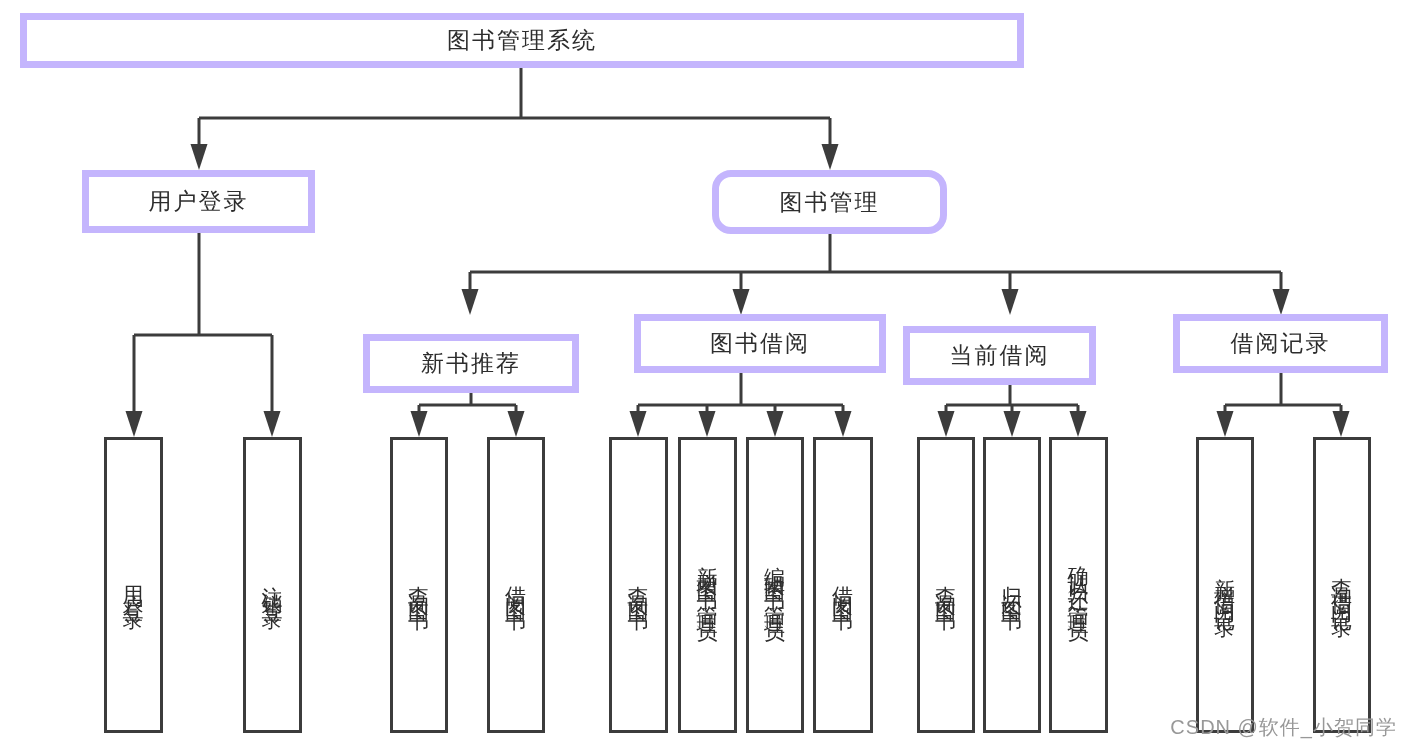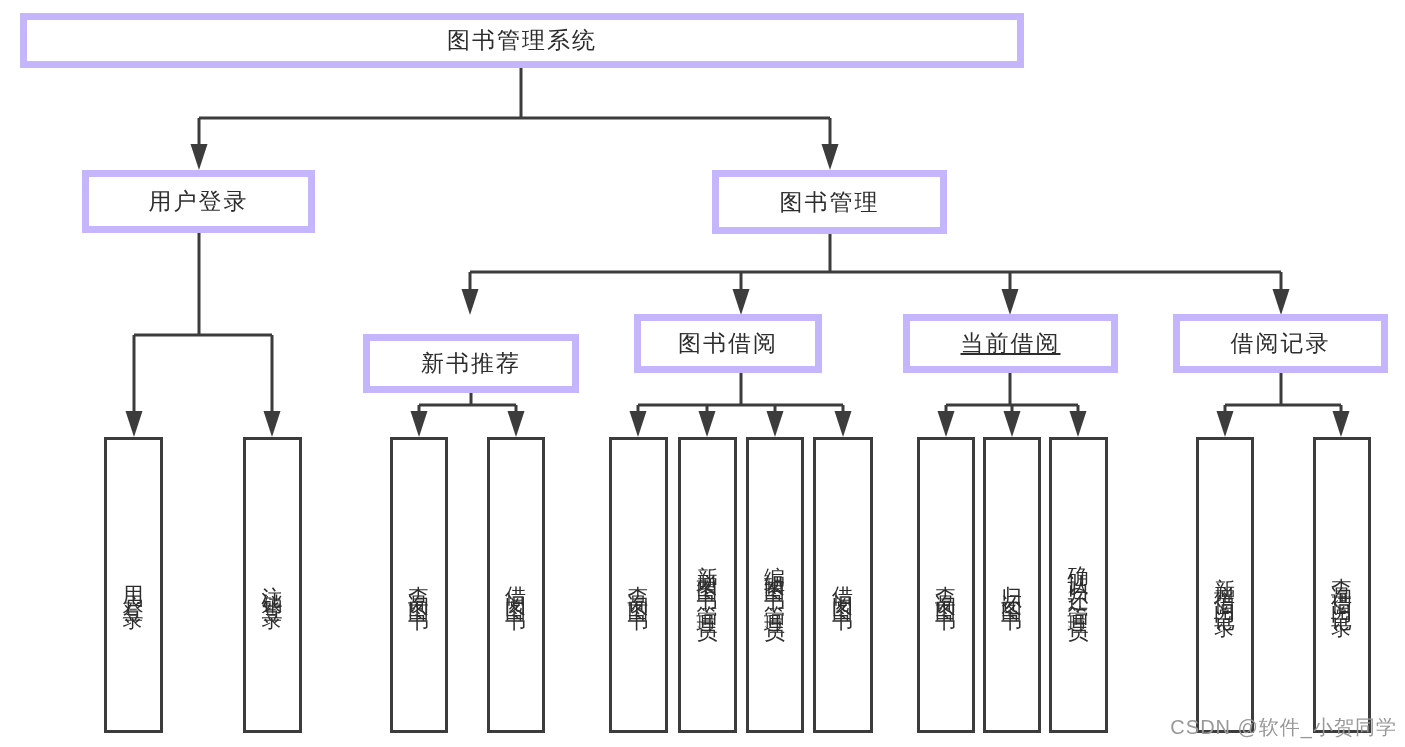--- a/index.html
+++ b/index.html
@@ -62,24 +62,24 @@
     text-orientation: mixed;
     font-size: 21px;
     letter-spacing: 8px;
     line-height: 1;
     color: #2d2d2d;
     white-space: nowrap;
   }
   
   #node-root      { left: 20px;   top: 13px;  width: 1004px; height: 55px; }
   #node-user      { left: 82px;   top: 170px; width: 233px;  height: 63px; }
-  #node-mgmt      { left: 712px;  top: 170px; width: 235px;  height: 64px; }
+  #node-mgmt      { left: 712px;  top: 170px; width: 235px;  height: 64px; border-radius: 19px; }
   #node-newbook   { left: 363px;  top: 314px; width: 216px;  height: 59px; margin-top: 20px; }
-  #node-borrow    { left: 634px;  top: 314px; width: 188px;  height: 59px; }
-  #node-current   { left: 903px;  top: 314px; width: 215px;  height: 59px; text-decoration: underline; }
+  #node-borrow    { left: 634px;  top: 314px; width: 252px;  height: 59px; }
+  #node-current   { left: 903px;  top: 326px; width: 193px;  height: 59px; }
   #node-records   { left: 1173px; top: 314px; width: 215px;  height: 59px; }
   
   #leaf-u1 { left: 104px;  width: 59px; }
   #leaf-u2 { left: 243px;  width: 59px; }
   #leaf-n1 { left: 390px;  width: 58px; }
   #leaf-n2 { left: 487px;  width: 58px; }
   #leaf-b1 { left: 609px;  width: 59px; }
   #leaf-b2 { left: 678px;  width: 59px; }
   #leaf-b3 { left: 746px;  width: 58px; }
   #leaf-b4 { left: 813px;  width: 60px; }

